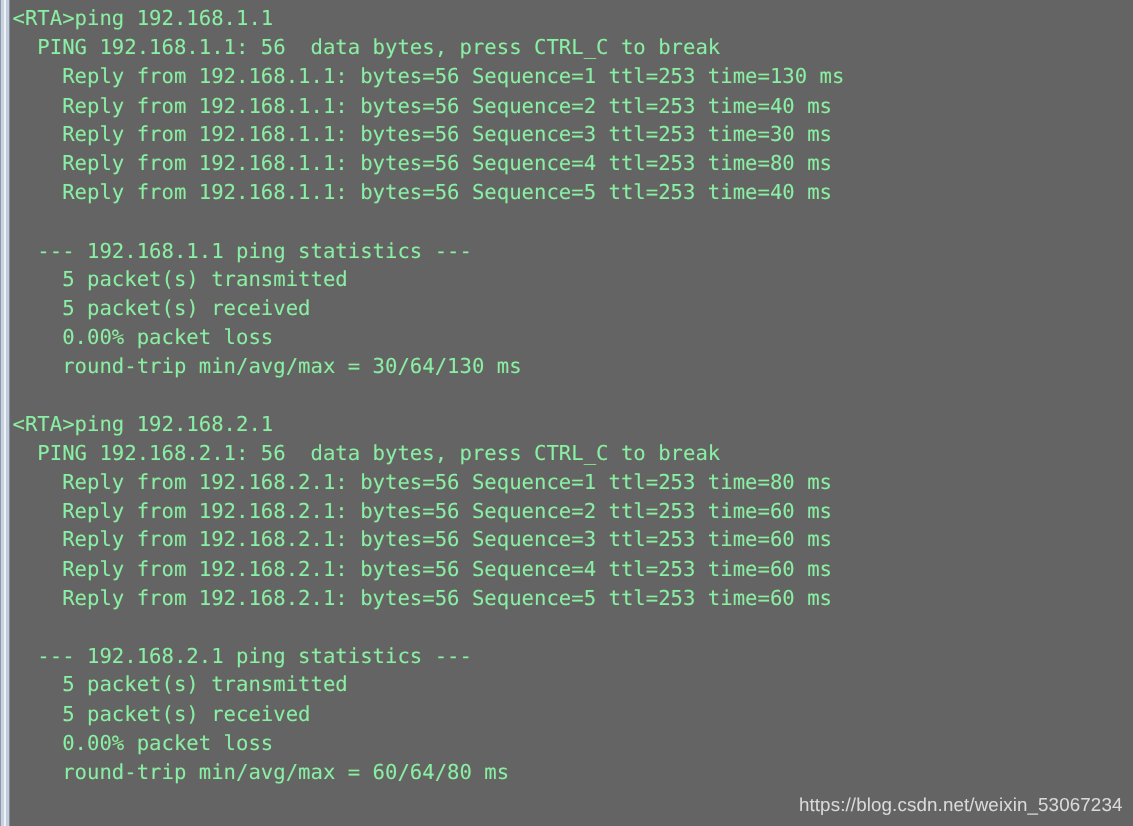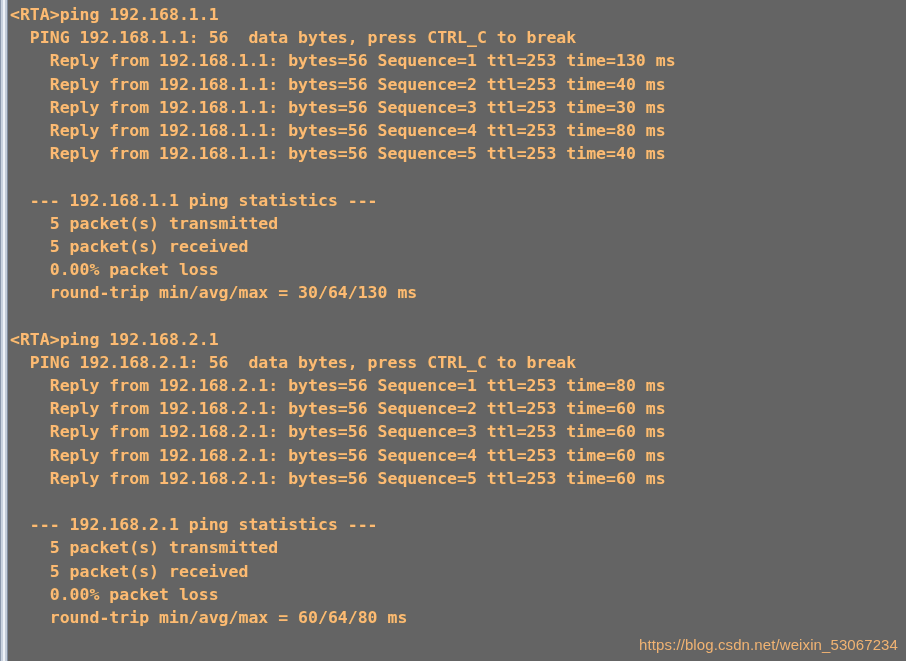--- a/index.html
+++ b/index.html
@@ -32,40 +32,39 @@
   }
   #console-output {
     position: absolute;
     left: 8px;
     top: 0;
     right: 0;
     bottom: 0;
     padding: 3px 12px 0 0;
     margin: 0;
     white-space: pre;
-    color: #fdba74;
+    color: #86efac;
     font-size: 16.5px;
     line-height: 23.2px;
     letter-spacing: 0px;
     text-shadow: 0 0 1px rgba(160,150,40,0.45);
-    font-weight: bold;
   }
   .console-line {
     display: block;
     height: 23.2px;
     padding-left: 2px;
   }
   .console-line.blank {
     color: transparent;
   }
   #watermark {
     position: absolute;
     right: 8px;
     bottom: 8px;
-    color: #fdba74;
+    color: #e5e5e5;
     font-family: "Liberation Sans", sans-serif;
     font-size: 15px;
     letter-spacing: 0.1px;
     opacity: 0.92;
     pointer-events: none;
   }
 </style>
 </head>
 <body>
 

